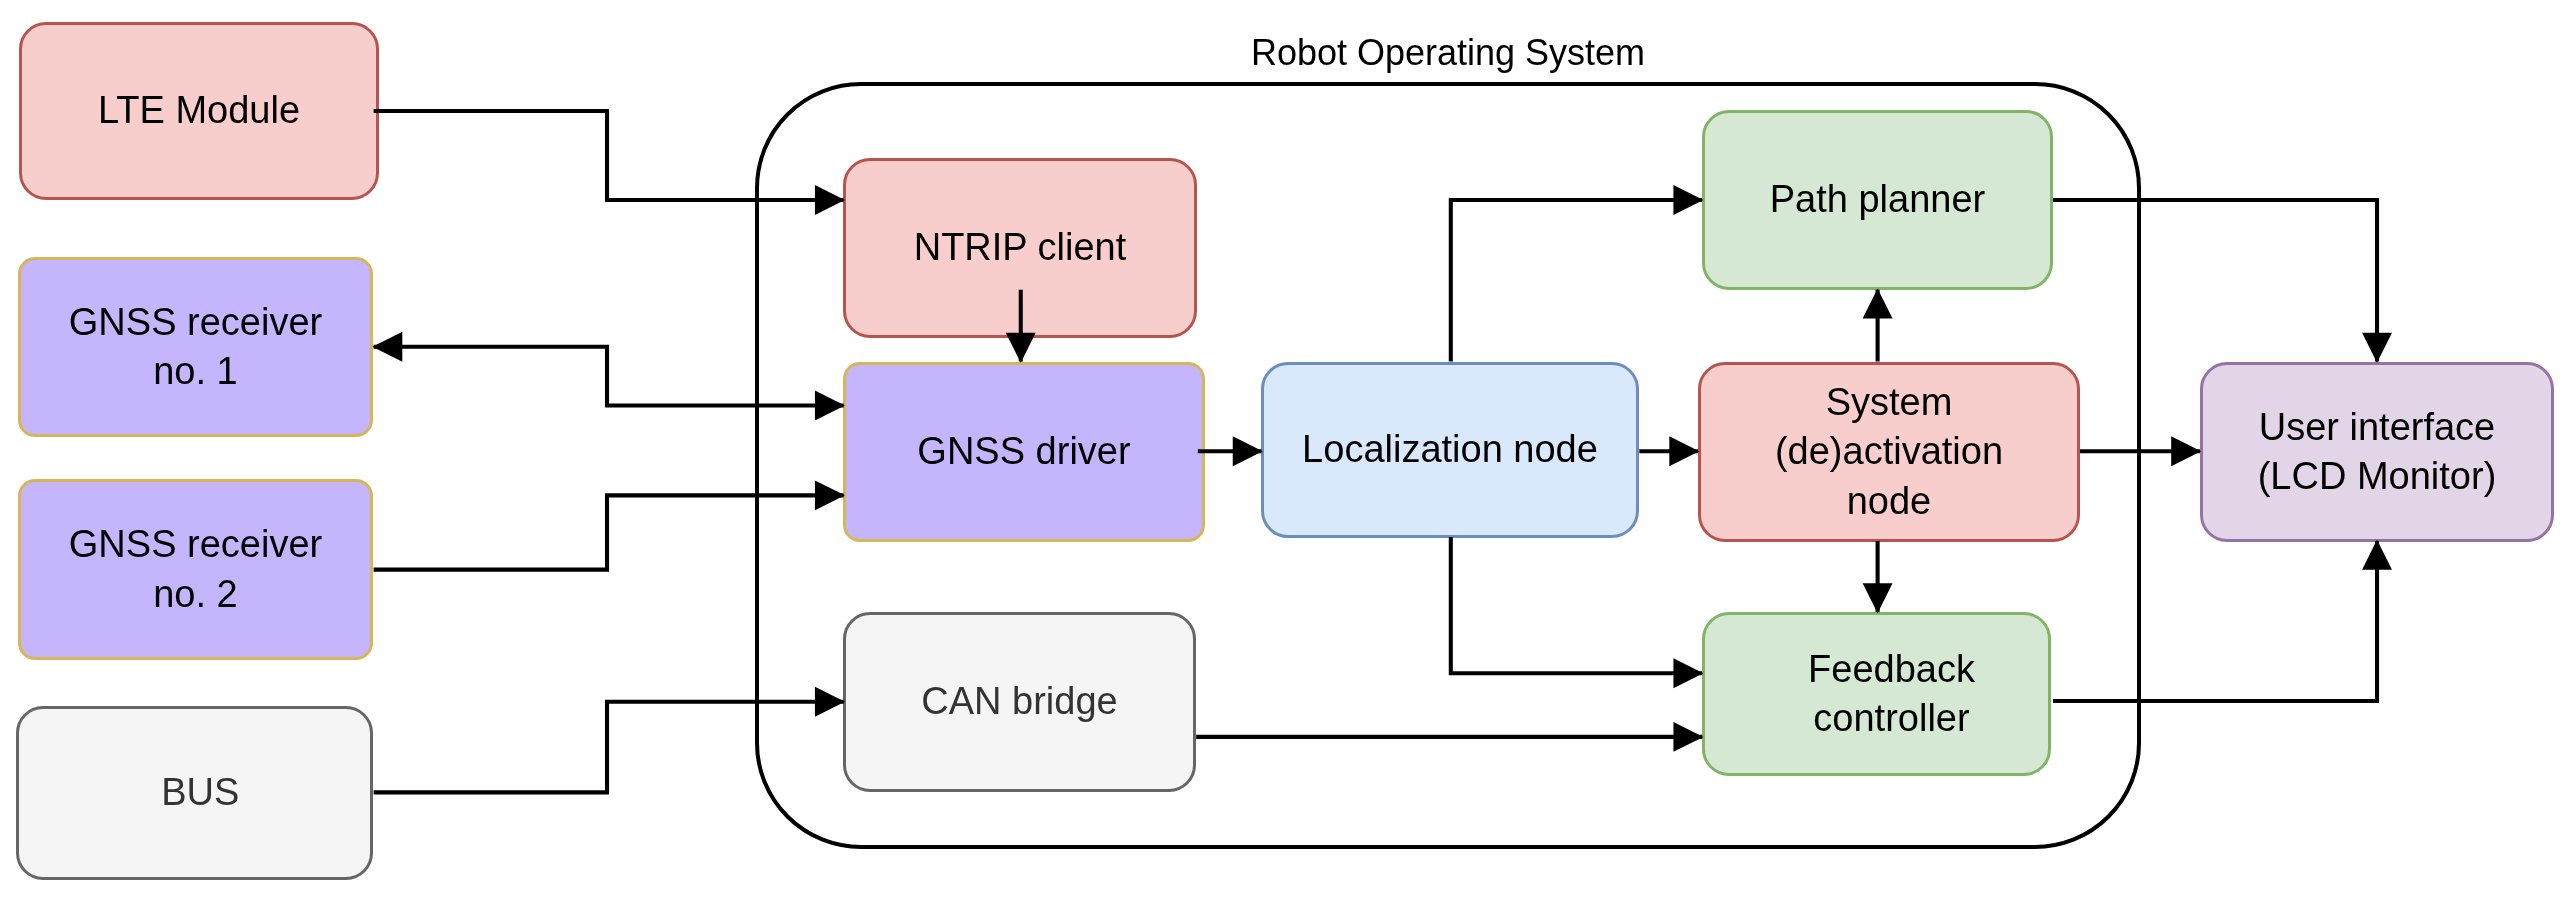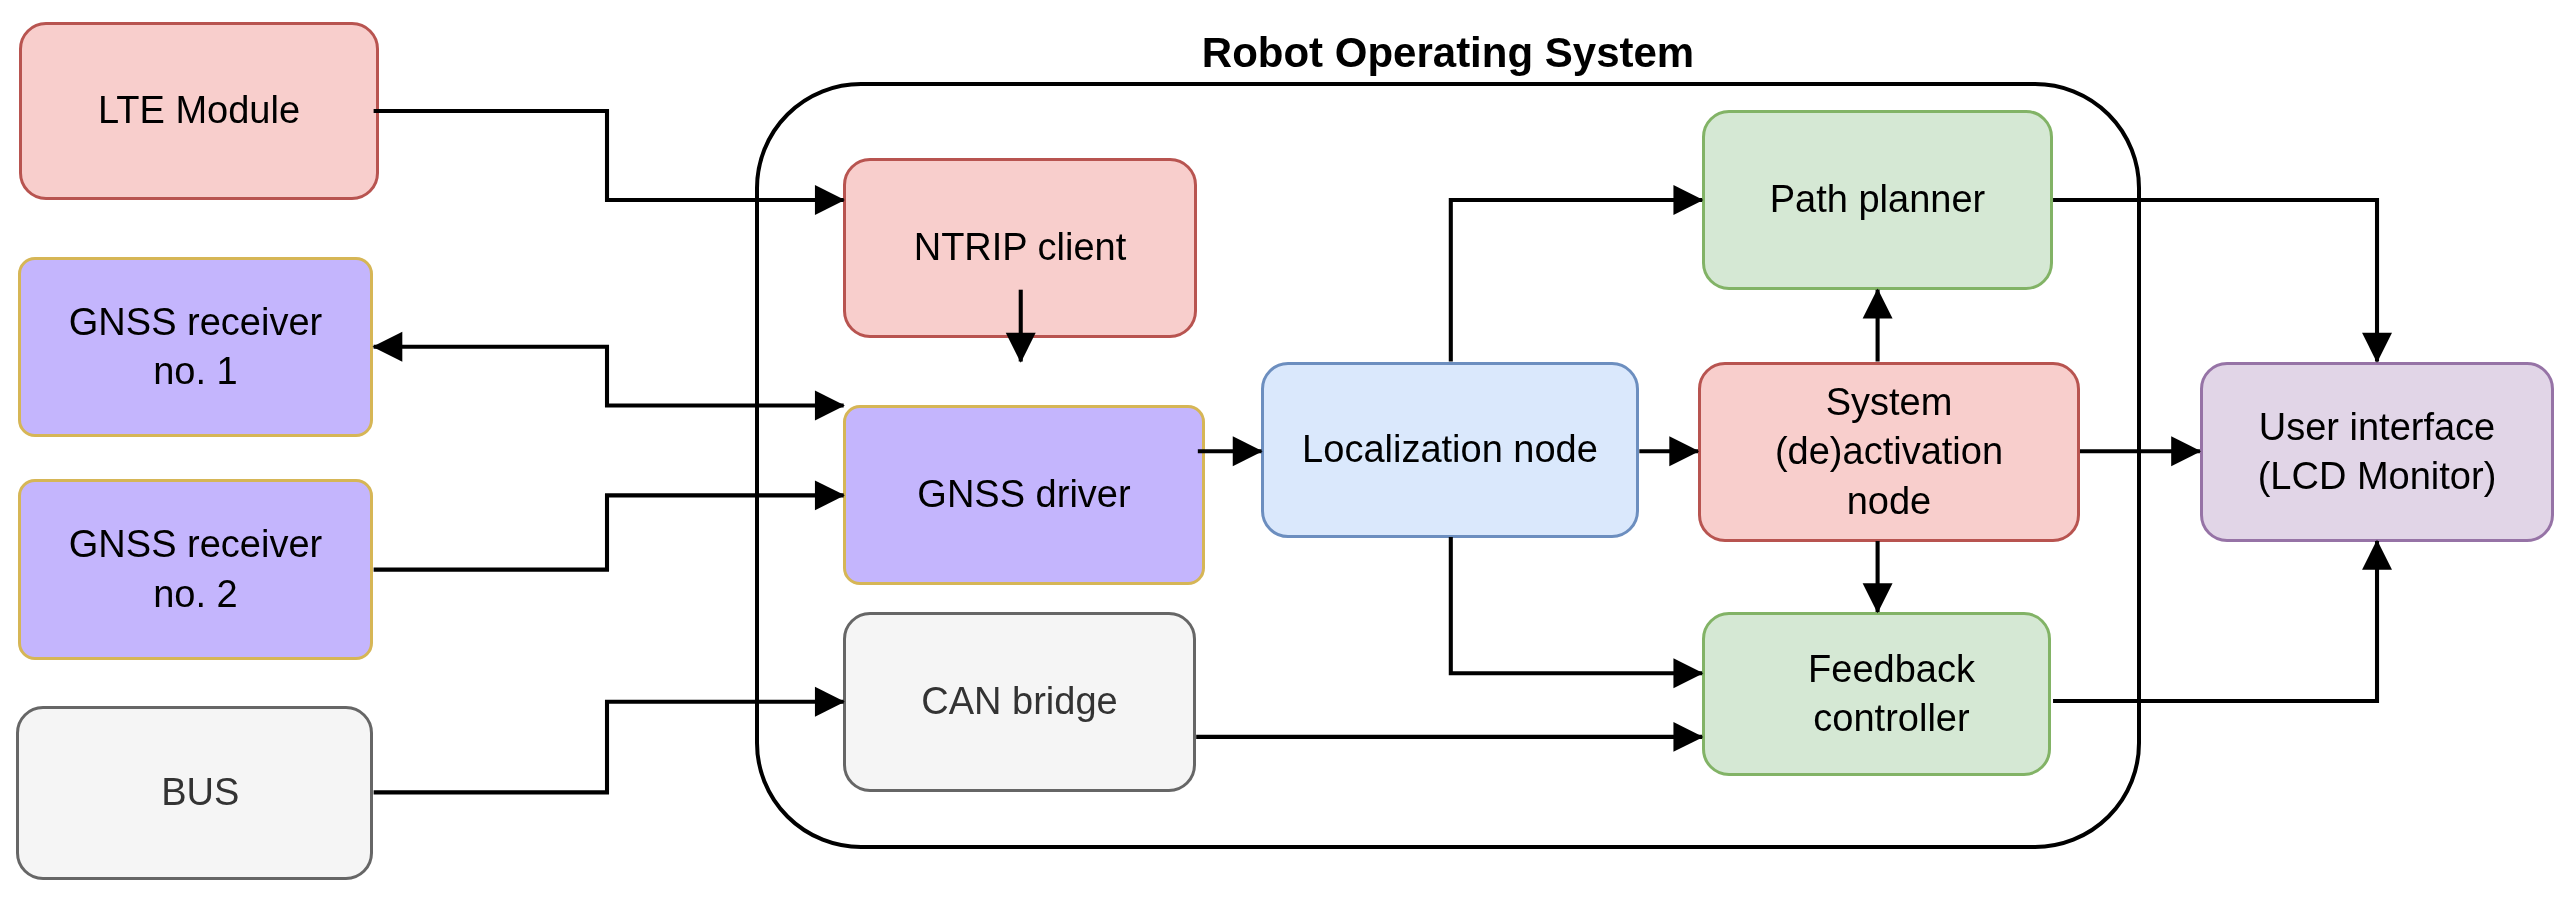--- a/index.html
+++ b/index.html
@@ -33,21 +33,21 @@
     box-sizing:border-box;
     border:4.1px solid #000;
     border-radius:106px;
     z-index:1;
   }
   #ros-title{
     position:absolute;
     left:755px;top:28px;width:1386px;height:49px;
     line-height:49px;
     text-align:center;
-    font-size:42px;font-weight:bold;color:#000;
+    font-size:36px;font-weight:normal;color:#000;
     z-index:2;
   }
   #edges-svg{
     position:absolute;left:0;top:0;width:2576px;height:905px;
     z-index:3;pointer-events:none;
   }
   #edges-svg path.edge{
     fill:none;stroke:#000;stroke-width:5px;stroke-linejoin:miter;
   }
 </style>
@@ -74,21 +74,21 @@
   </div>
 
   <div class="node c-gray" style="left:16.3px;top:706px;width:357px;height:174px;padding-left:11px;">
     <span>BUS</span>
   </div>
 
   <div class="node c-red" style="left:843px;top:110px;width:354px;height:180px;margin-top:48px;">
     <span>NTRIP client</span>
   </div>
 
-  <div class="node c-yellow" style="left:843px;top:362px;width:362px;height:180px;margin-top:43px;">
+  <div class="node c-yellow" style="left:843px;top:362px;width:362px;height:180px;">
     <span>GNSS driver</span>
   </div>
 
   <div class="node c-gray" style="left:843px;top:612px;width:353px;height:180px;">
     <span>CAN bridge</span>
   </div>
 
   <div class="node c-blue" style="left:1261px;top:362px;width:378px;height:176px;">
     <span>Localization node</span>
   </div>

